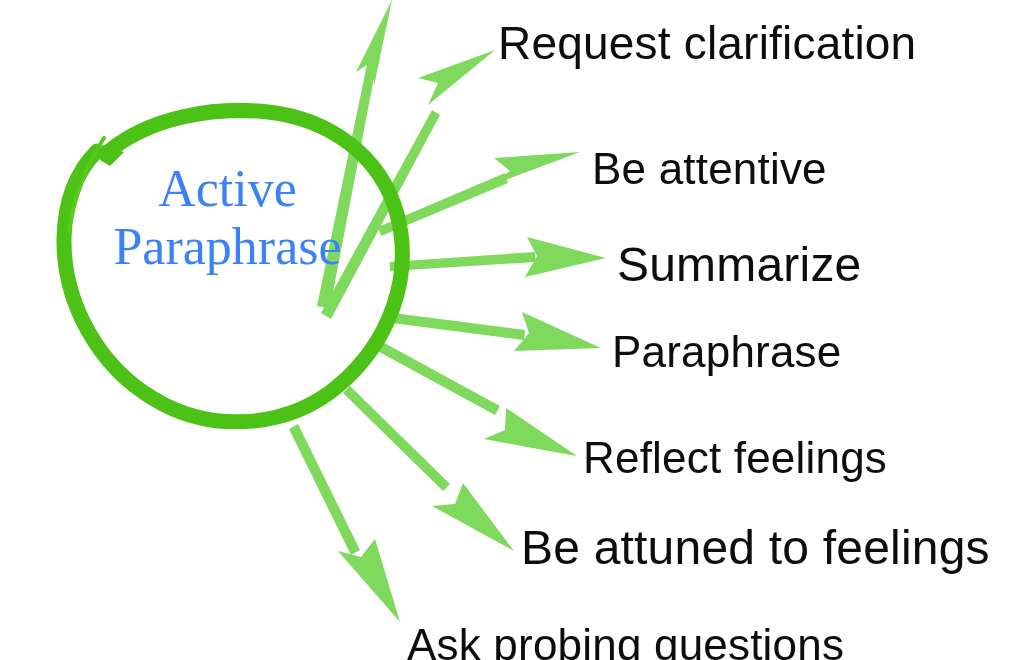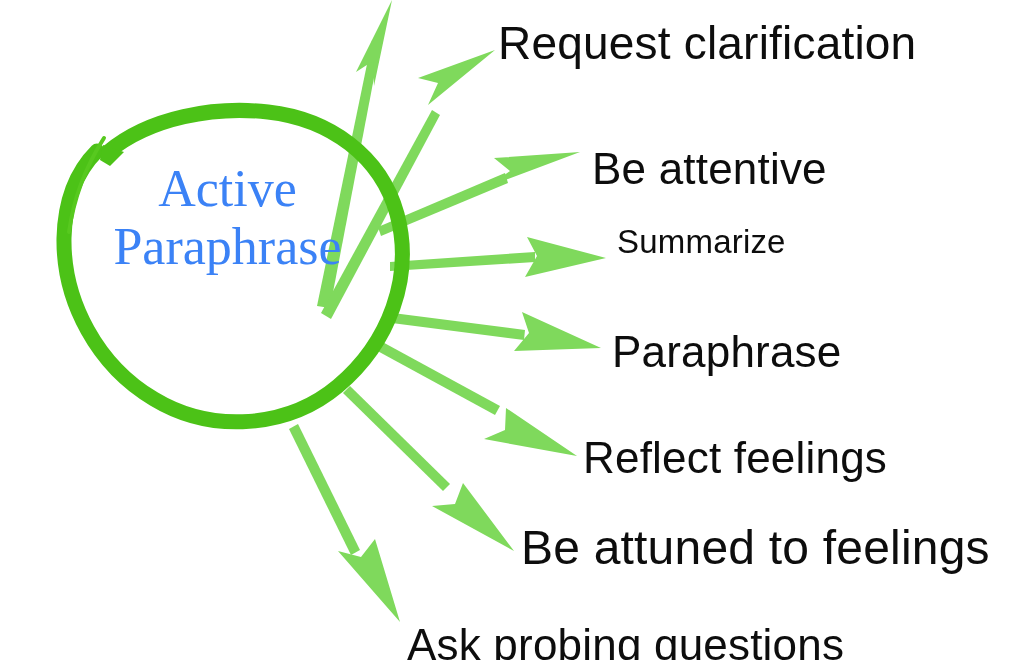--- a/index.html
+++ b/index.html
@@ -117,19 +117,19 @@
     </g>
   </svg>
 
   <div class="center-text">
     <span class="center-line">Active</span>
     <span class="center-line">Paraphrase</span>
   </div>
 
   <div class="label" style="left:498px; top:20px; font-size:46px;">Request clarification</div>
   <div class="label" style="left:592px; top:147px; font-size:44px;">Be attentive</div>
-  <div class="label" style="left:617px; top:225px; font-size:33px;">Summarize</div>
+  <div class="label" style="left:617px; top:241px; font-size:48px;">Summarize</div>
   <div class="label" style="left:583px; top:436px; font-size:44px;">Reflect feelings</div>
   <div class="label" style="left:612px; top:330px; font-size:44px;">Paraphrase</div>
   <div class="label" style="left:521px; top:524px; font-size:48px;">Be attuned to feelings</div>
   <div class="label" style="left:407px; top:623px; font-size:44px;">Ask probing questions</div>
 
 </div>
 
 </body></html>

